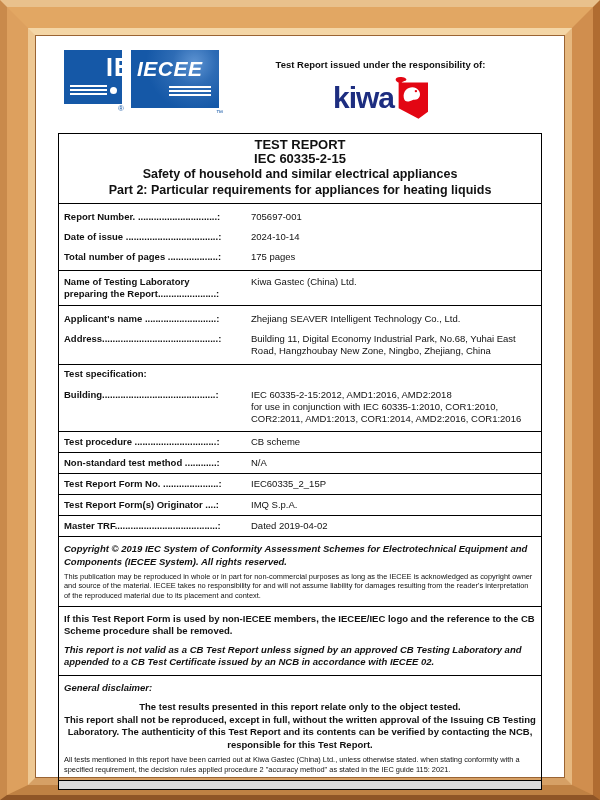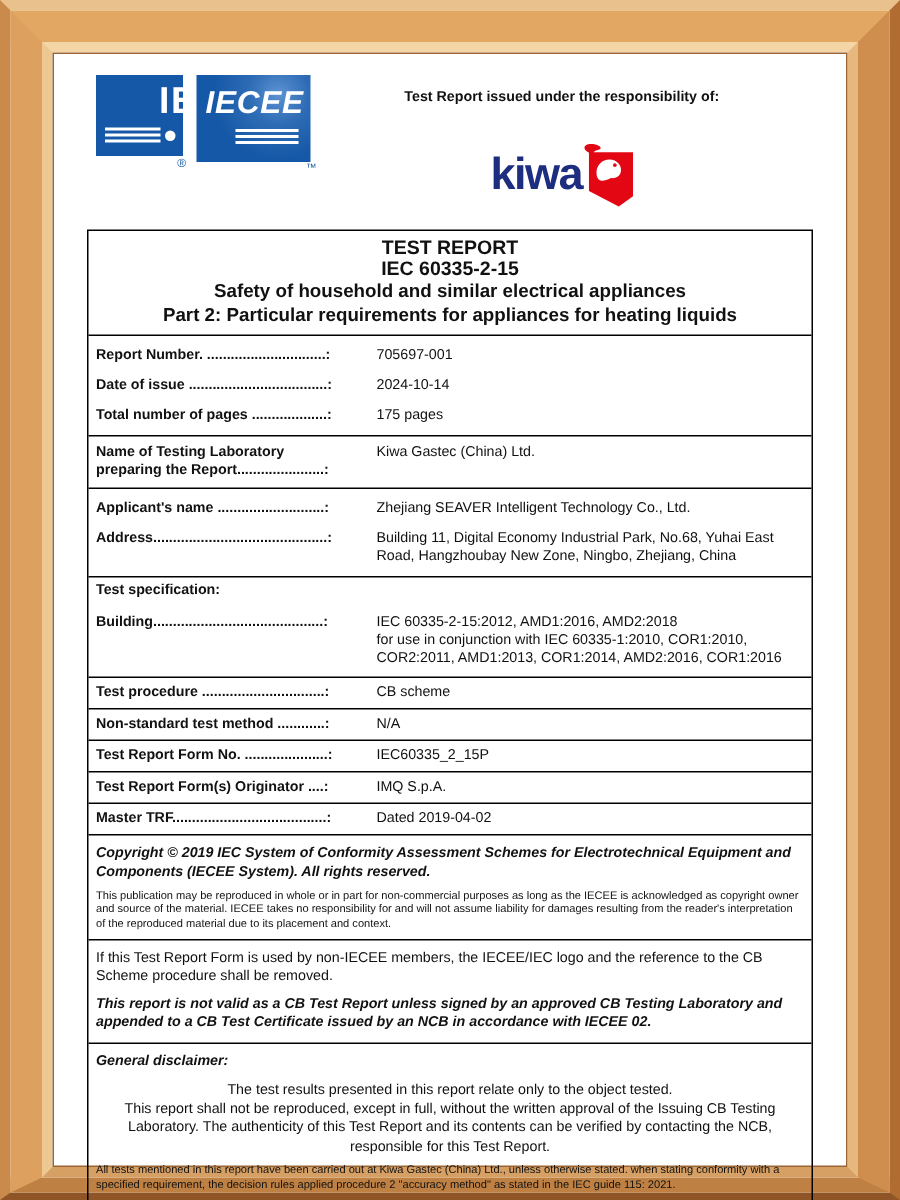--- a/index.html
+++ b/index.html
@@ -20,44 +20,44 @@
   .header{display:flex;align-items:flex-start;}
   .logos{display:flex;gap:9px;align-items:flex-start;margin-left:6px;}
   .logo-wrap{position:relative;}
   .iec-sq{width:58px;height:54px;background:#1558a7;color:#fff;padding:4px 5px 0 6px;box-sizing:border-box;}
   .iec-word{font-size:25px;font-weight:bold;letter-spacing:1px;line-height:26px;margin-left:36px;}
   .iec-bars{display:flex;align-items:flex-end;gap:3px;margin-top:5px;}
   .bars{display:flex;flex-direction:column;gap:2px;flex:1;}
   .bars i{display:block;height:2px;background:#fff;}
   .iec-dot{width:7px;height:7px;border-radius:50%;background:#fff;margin-bottom:1px;}
   .reg{position:absolute;right:-2px;bottom:-9px;font-size:8px;color:#1558a7;}
-  .iecee-sq{width:76px;height:58px;color:#fff;padding:8px 6px 0 6px;box-sizing:border-box;
+  .iecee-sq{width:88px;height:58px;color:#fff;padding:8px 6px 0 6px;box-sizing:border-box;
             background:radial-gradient(circle at 72% 22%, #5d93d2 0%, #2e6cb5 28%, #1558a7 62%);}
   .iecee-word{font-size:21px;font-weight:bold;font-style:italic;letter-spacing:.5px;line-height:22px;}
   .iecee-bars{display:flex;flex-direction:column;gap:2px;margin:6px 2px 0 auto;width:42px;}
   .iecee-bars i{display:block;height:2px;background:#fff;}
   .tm{position:absolute;right:-4px;bottom:-8px;font-size:7px;color:#1558a7;}
   .resp-block{flex:1;text-align:center;padding-top:9px;}
   .resp-text{font-size:9.5px;font-weight:bold;}
-  .kiwa{display:inline-flex;align-items:flex-start;margin-top:24px;}
+  .kiwa{display:inline-flex;align-items:flex-start;margin-top:5px;}
   .kiwa-word{font-size:30px;font-weight:bold;color:#1d2d80;letter-spacing:-1px;line-height:34px;margin-top:6px;}
   .kiwa-flag{margin-left:-4px;}
   
   .doc-table{border:1px solid #000;margin-top:8px;}
   .sec{border-top:1px solid #000;padding:3px 5px;}
   .sec:first-child{border-top:none;}
   .title-sec{text-align:center;font-weight:bold;padding:4px 5px 5px 5px;}
   .t1{font-size:13px;line-height:14px;}
   .t2{font-size:12.5px;line-height:16px;}
   .lv{display:flex;font-size:9.5px;line-height:12px;padding:4px 0;}
   .lv .lab{width:187px;flex-shrink:0;font-weight:bold;overflow:hidden;white-space:nowrap;}
   .lv .val{flex:1;}
   .subrow{border-top:1px solid #000;margin:0 -5px;padding:0 5px;}
   .spec-head{font-size:9.5px;font-weight:bold;padding:3px 0 6px 0;}
-  .para{font-size:9.5px;line-height:12.5px;padding:3px 0;}
+  .para{font-size:9.5px;line-height:12.5px;padding:3px 0;font-weight:bold;}
   .para.b{font-weight:bold;font-style:italic;}
   .small{font-size:7.4px;line-height:9.3px;padding:1px 0 3px 0;}
   .gray-row{height:8px;background:#d9d9d9;border-top:1px solid #000;}
 </style>
 </head>
 <body>
 
 <div class="scene">
   <div class="f1">
     <div class="f2">

